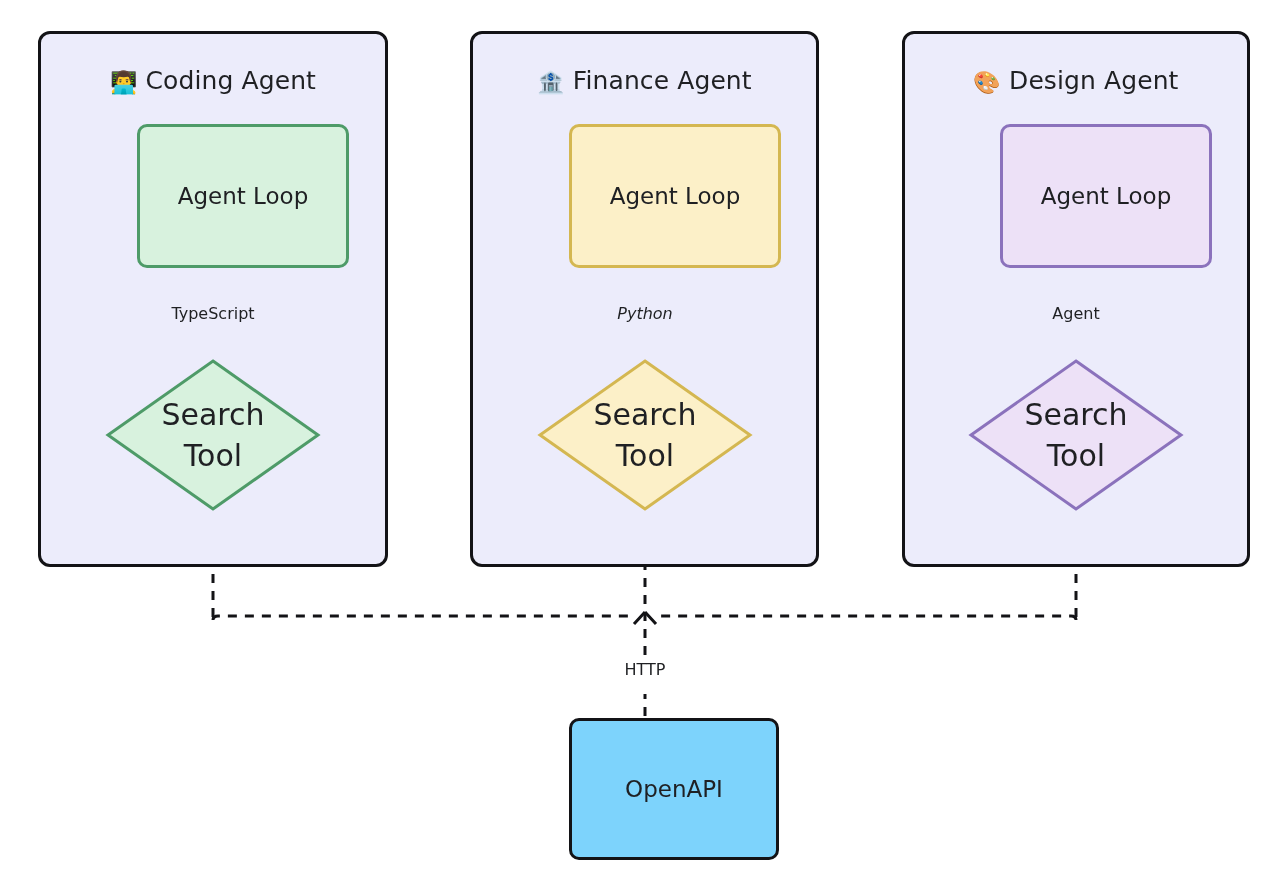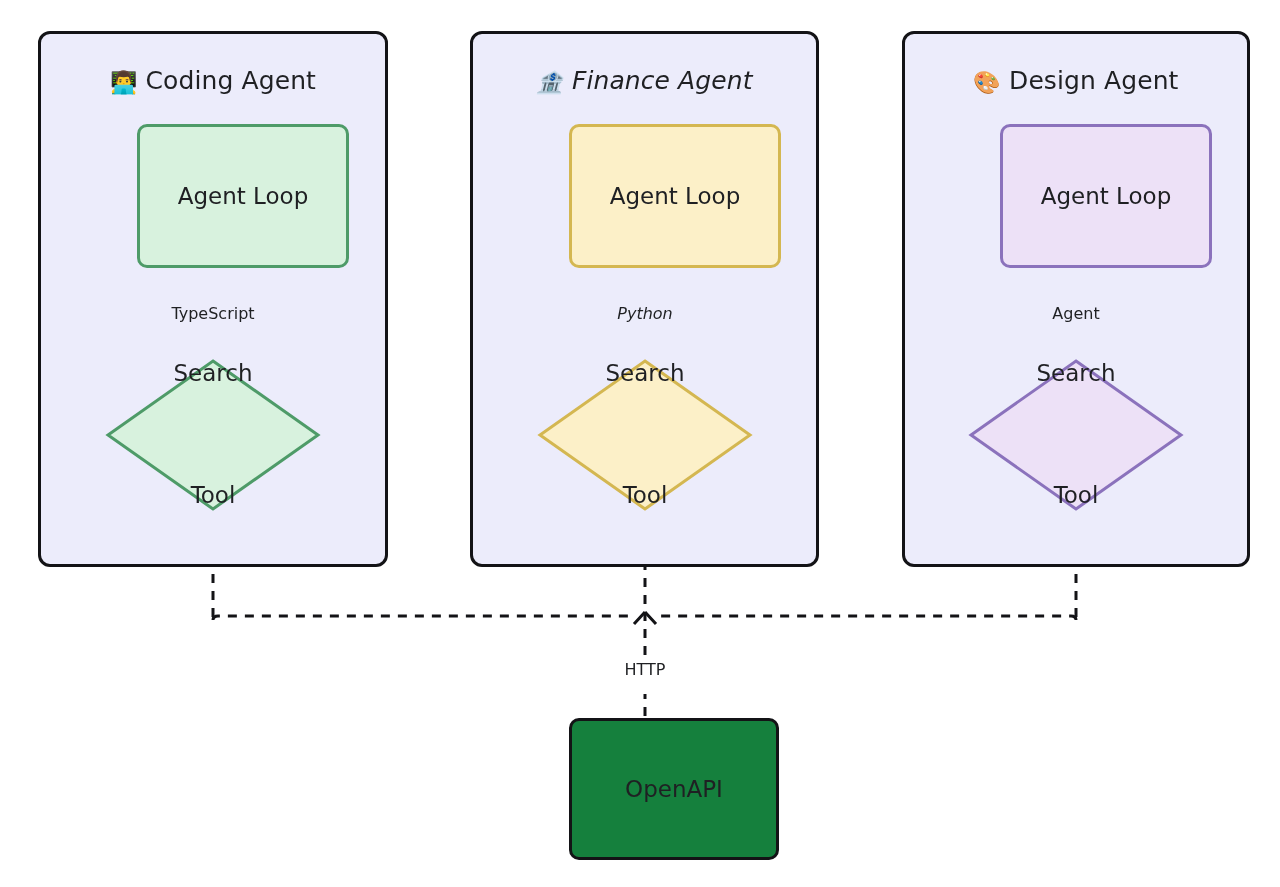--- a/index.html
+++ b/index.html
@@ -74,22 +74,22 @@
   }
   .node-diamond-label {
     position: absolute;
     left: 0;
     top: 0;
     width: 100%;
     height: 100%;
     display: flex;
     flex-direction: column;
     align-items: center;
-    justify-content: space-between;
-    font-size: 23px;
+    justify-content: center;
+    font-size: 30px;
     color: #1f2023;
     line-height: 1.38;
     text-align: center;
   }
   .edge-label {
     position: absolute;
     transform: translate(-50%, -50%);
     font-size: 16px;
     color: #1f2023;
     background: transparent;
@@ -167,21 +167,21 @@
   <div class="node-diamond-wrap" style="left:105px; top:358px; width:216px; height:154px;">
     <svg width="216" height="154" viewBox="0 0 216 154">
       <polygon points="108,3 213,77 108,151 3,77" fill="#D8F2DE" stroke="#4E9B68" stroke-width="3" stroke-linejoin="miter"></polygon>
     </svg>
     <div class="node-diamond-label">
       <span>Search</span>
       <span>Tool</span>
     </div>
   </div>
 
-  <div class="subgraph" style="left:470px; top:31px; width:349px; height:536px;font-style:italic;">
+  <div class="subgraph" style="left:470px; top:31px; width:349px; height:536px;">
     <div class="subgraph-title">
       <span class="emoji">🏦</span>
       <span>Finance Agent</span>
     </div>
   </div>
 
   <div class="node-rect" style="left:540px; top:124px; width:212px; height:144px;
               background:#FCF0C8; border-color:#D4B751;">
     <span>Agent Loop</span>
   </div>
@@ -224,17 +224,17 @@
       <span>Search</span>
       <span>Tool</span>
     </div>
   </div>
 
   <div class="edge-label" style="left:645px; top:669px;text-align:center;">
     <span>HTTP</span>
   </div>
 
   <div class="node-rect" style="left:540px; top:718px; width:210px; height:142px;
-              background:#15803d; border-color:#131316;">
+              background:#7dd3fc; border-color:#131316;">
     <span>OpenAPI</span>
   </div>
 
 </div>
 
 </body></html>

